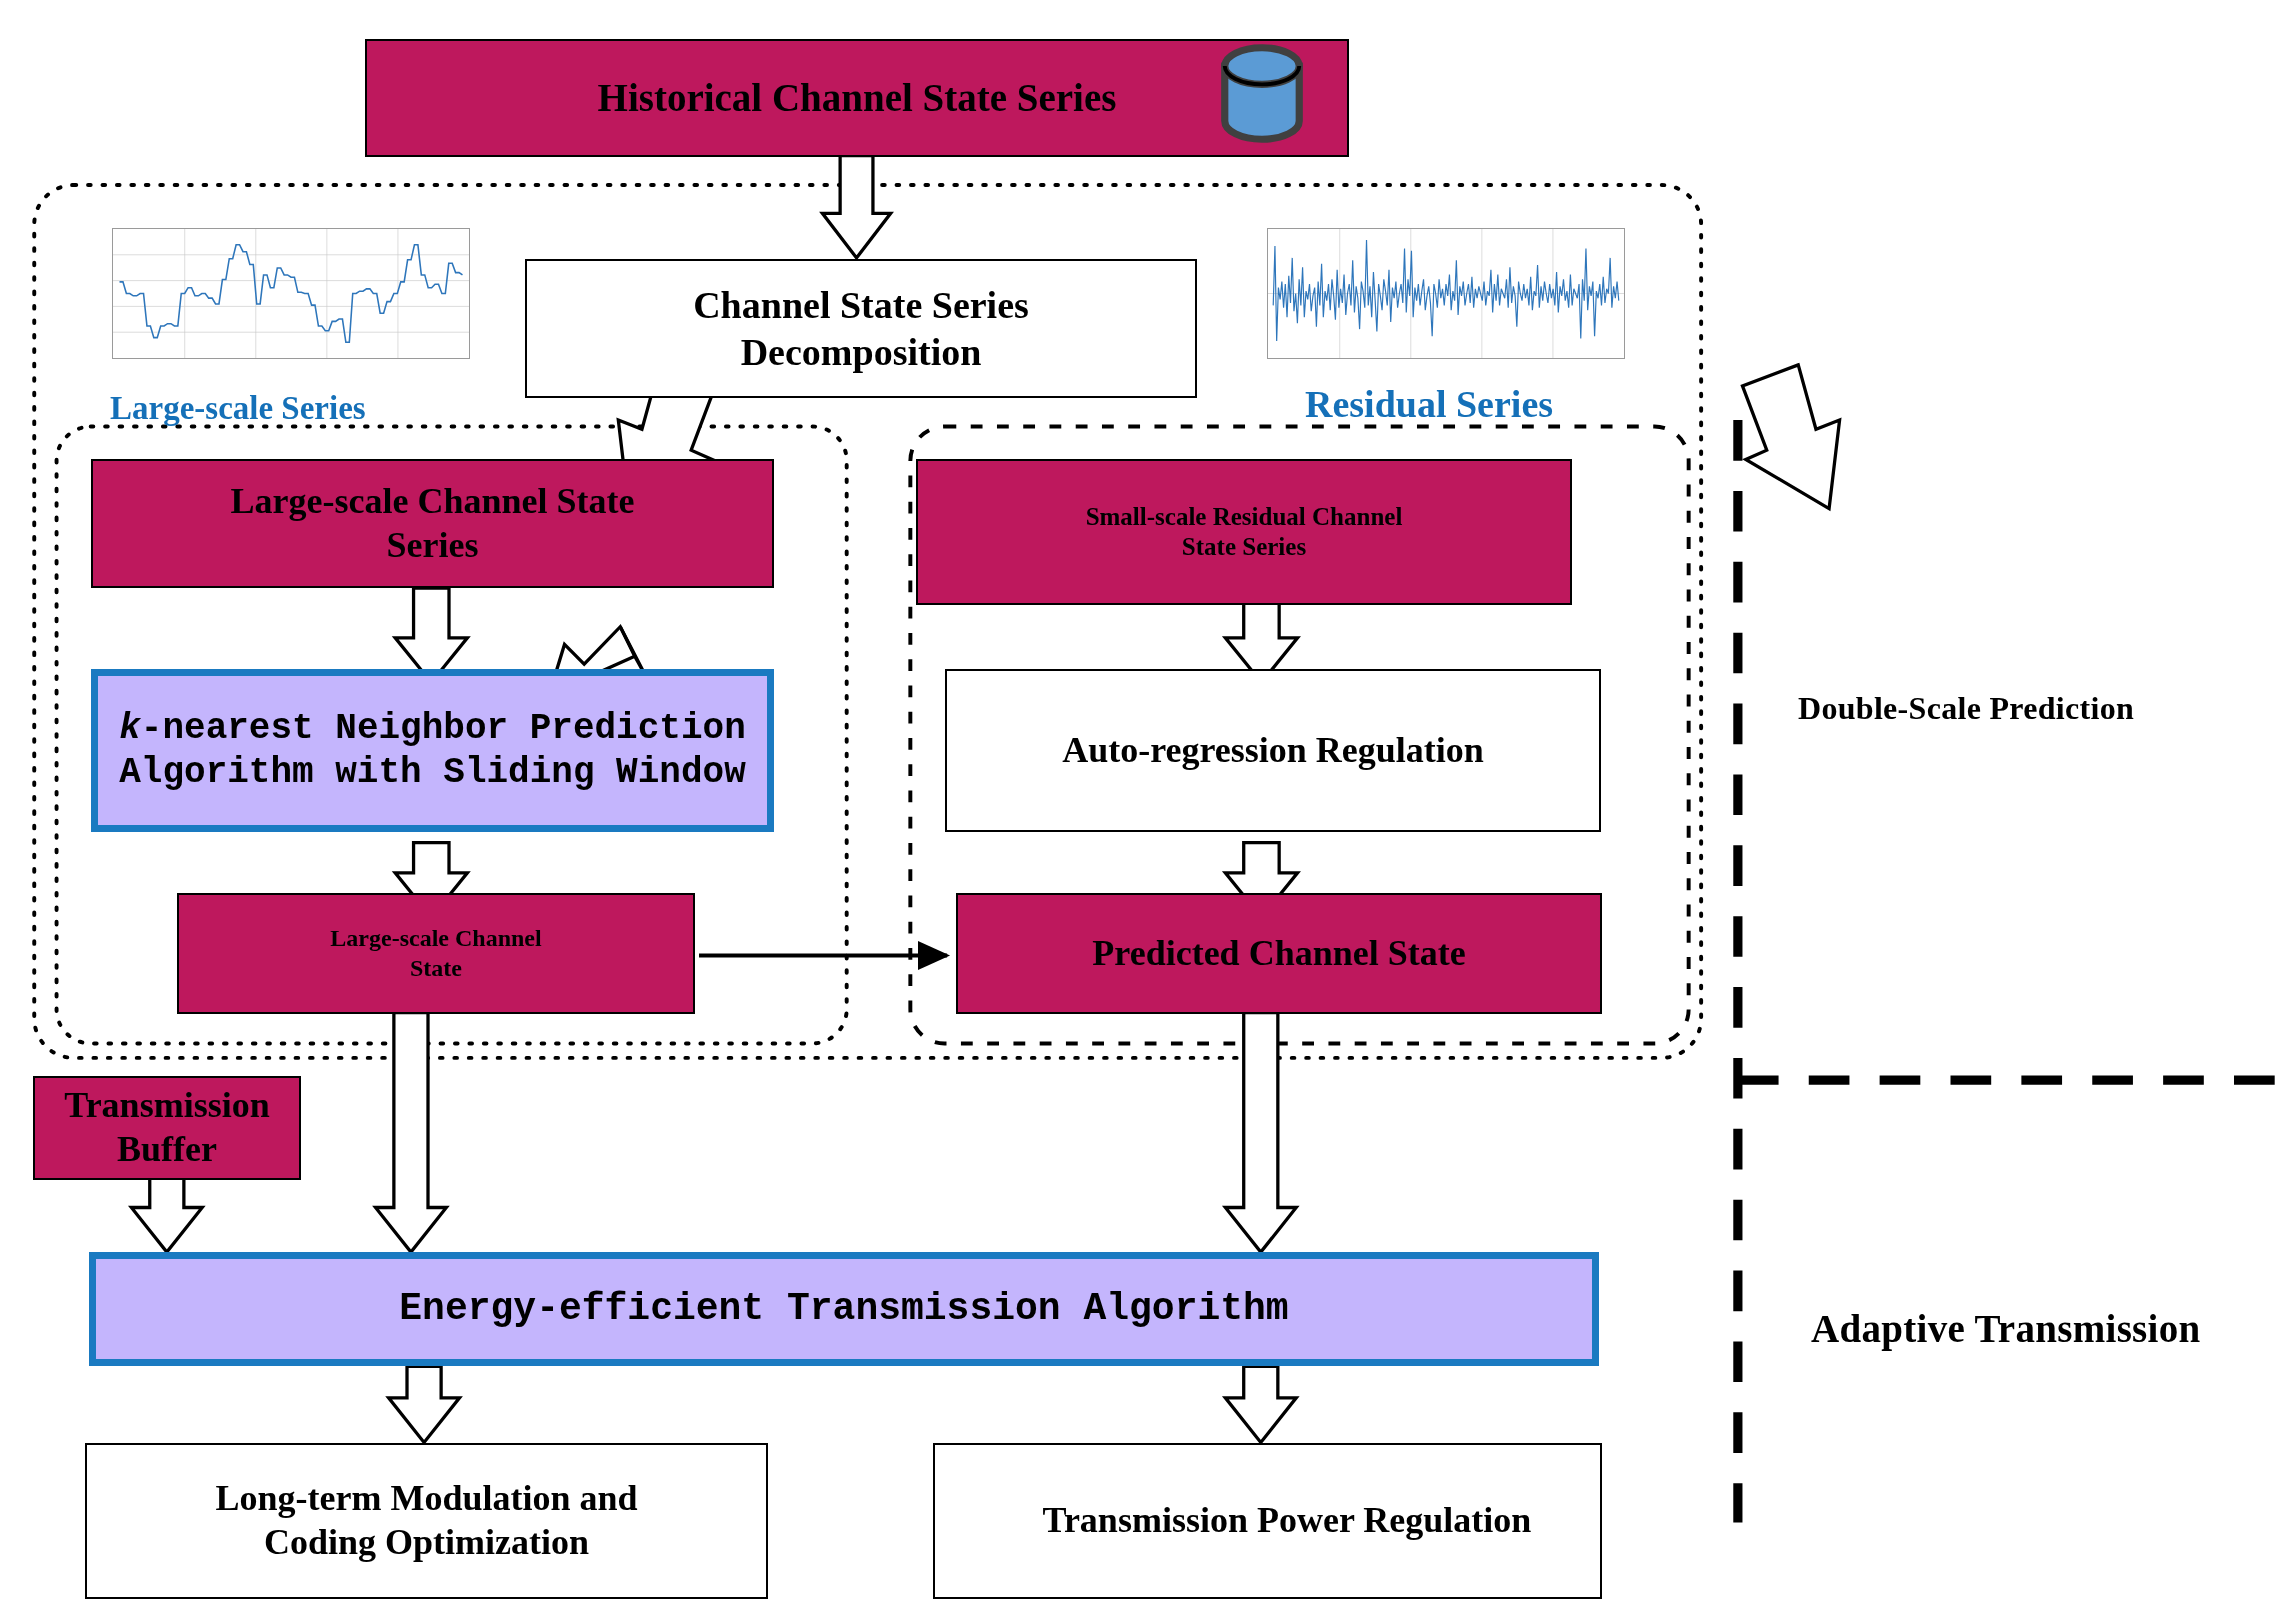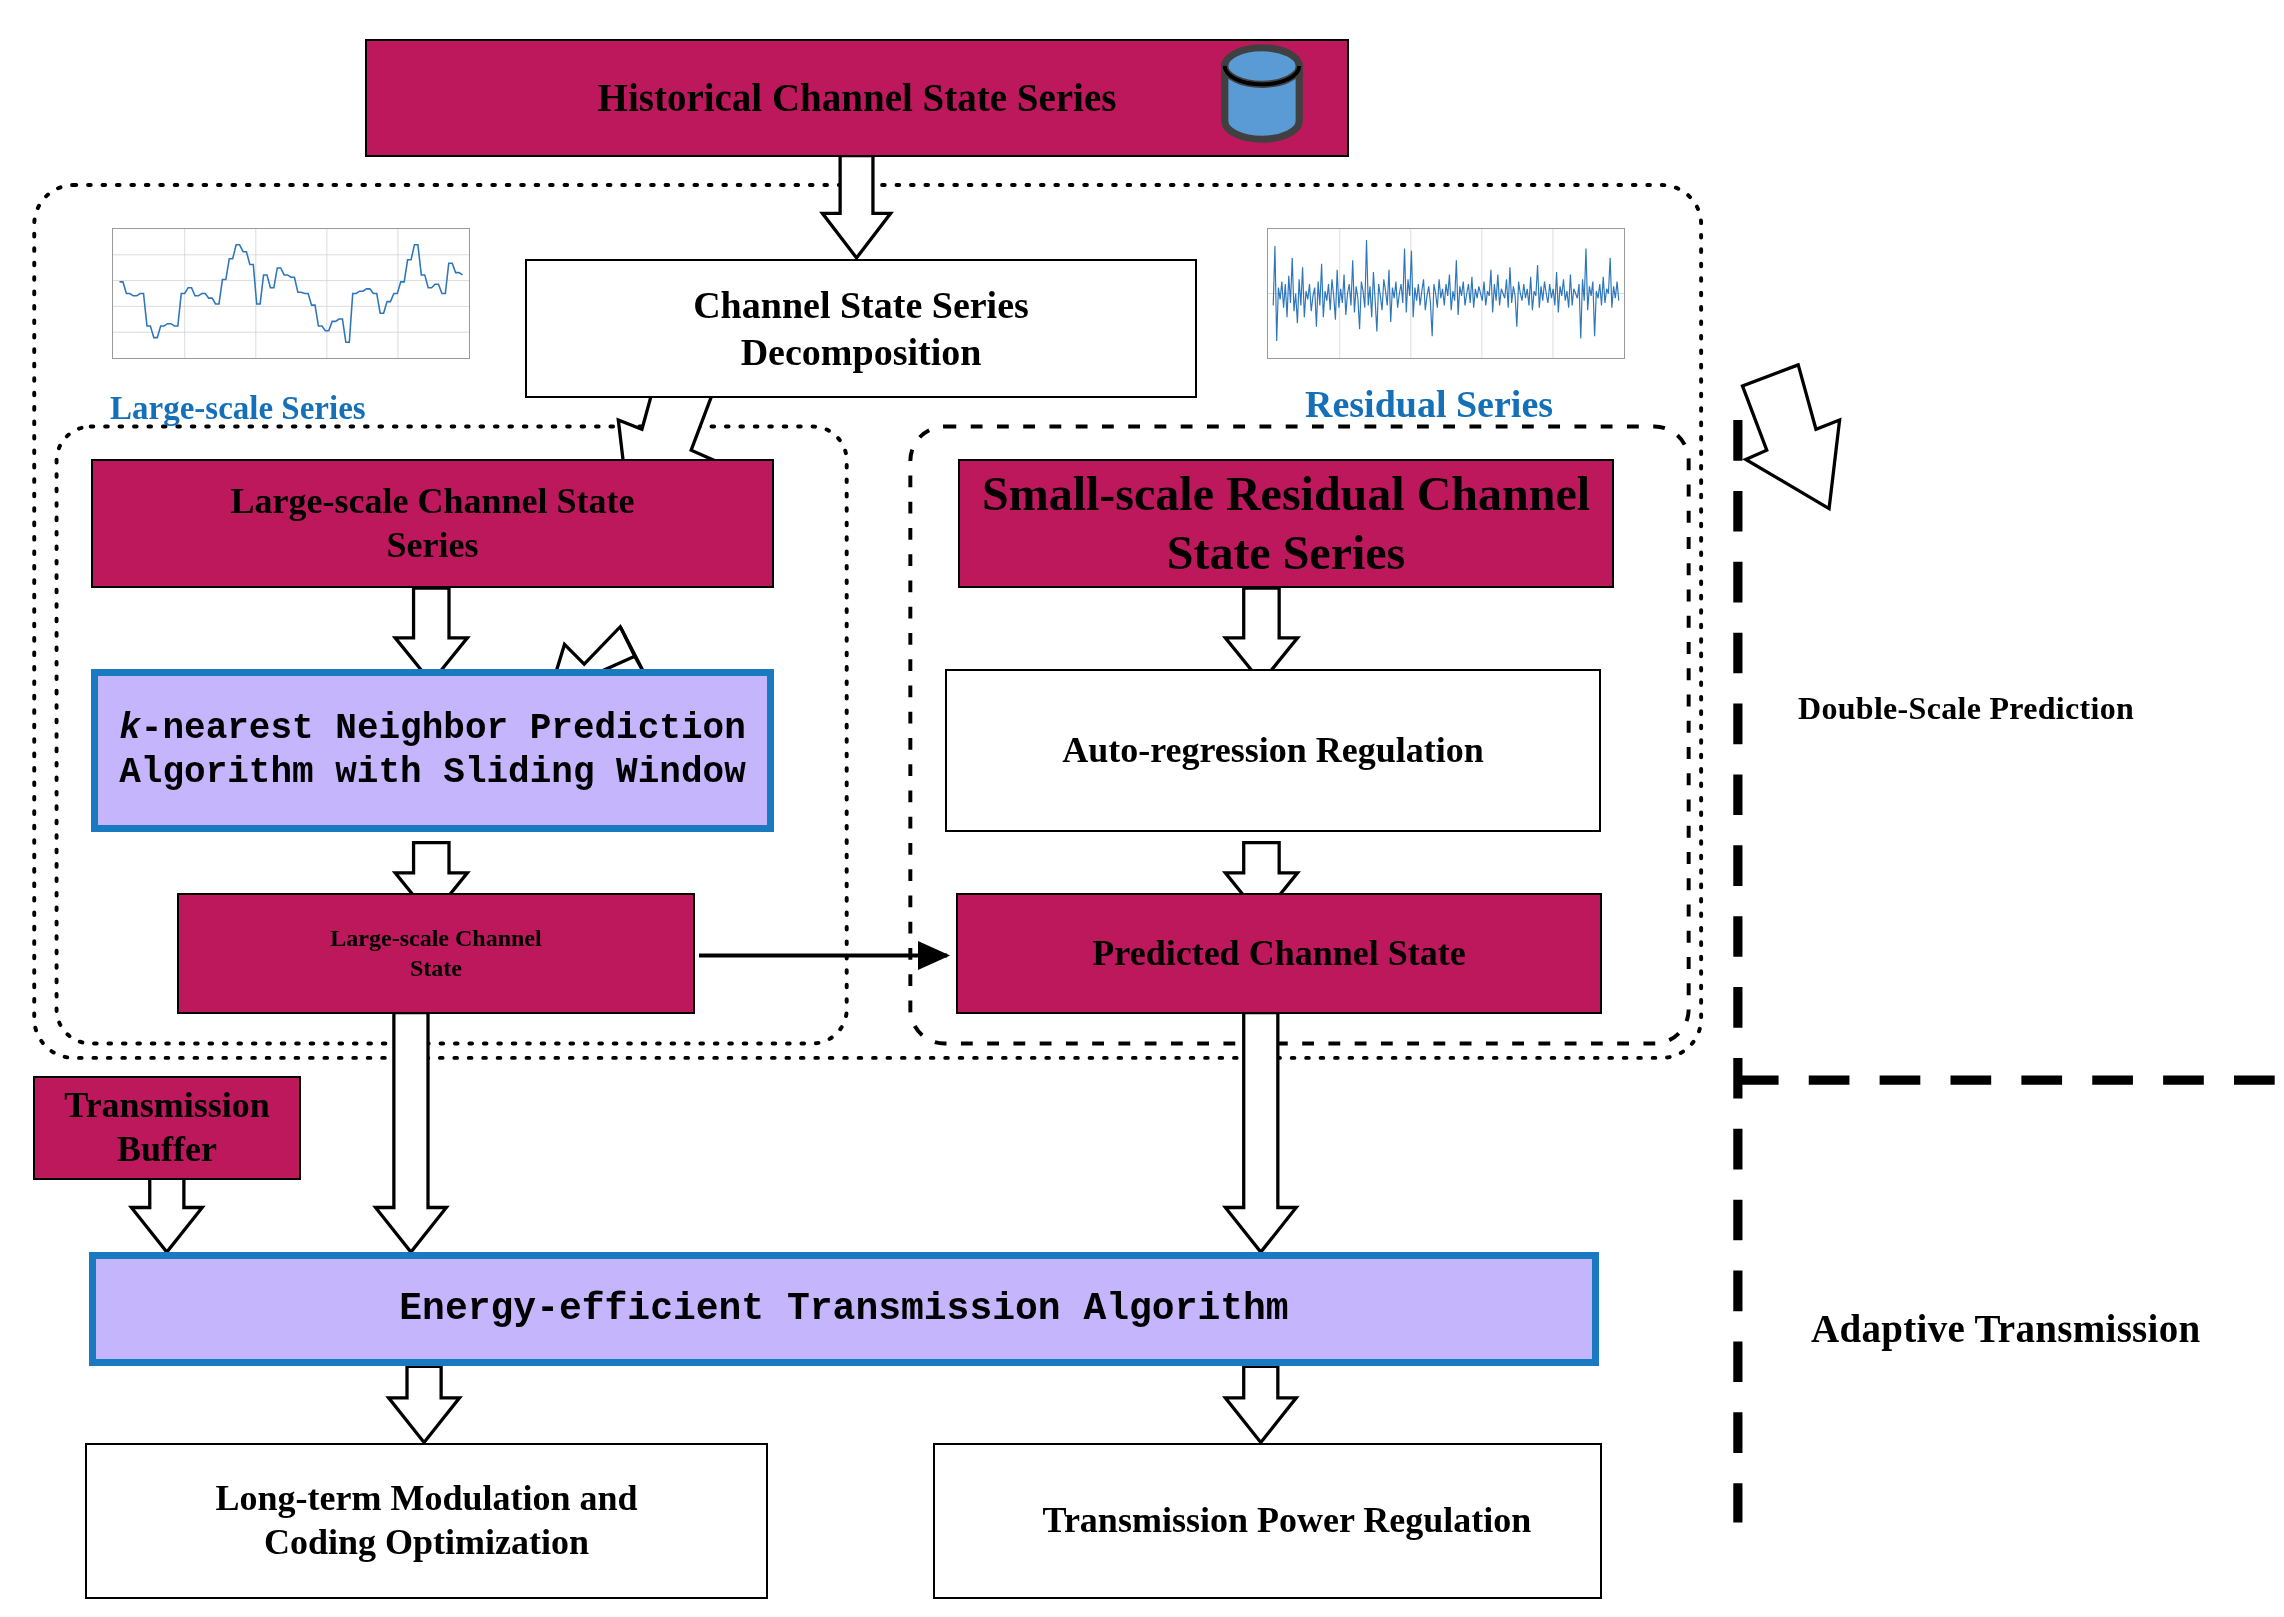--- a/index.html
+++ b/index.html
@@ -168,21 +168,21 @@
 
   <div class="free-label blue-label" style="left:110px; top:390px; font-size:33px;">Large-scale Series</div>
 
   <div class="free-label blue-label" style="left:1305px; top:382px; font-size:38px;font-family:Liberation Serif, serif;">Residual Series</div>
 
   <div class="node node-gray" style="left:91px; top:459px; width:683px; height:129px; font-size:36px;">
     <span style="white-space:pre-line;">Large-scale Channel State
 Series</span>
   </div>
 
-  <div class="node node-gray" style="left:958px; top:459px; width:656px; height:129px; font-size:48px;">
+  <div class="node node-gray" style="left:916px; top:459px; width:656px; height:146px; font-size:25px;">
     <span style="white-space:pre-line;">Small-scale Residual Channel
 State Series</span>
   </div>
 
   <div class="node node-blue" style="left:91px; top:669px; width:683px; height:163px; font-size:36px;">
     <span>
       <em style="font-style:italic;">k</em><span>-nearest Neighbor Prediction</span><br>
       <span>Algorithm with Sliding Window</span>
     </span>
   </div>

